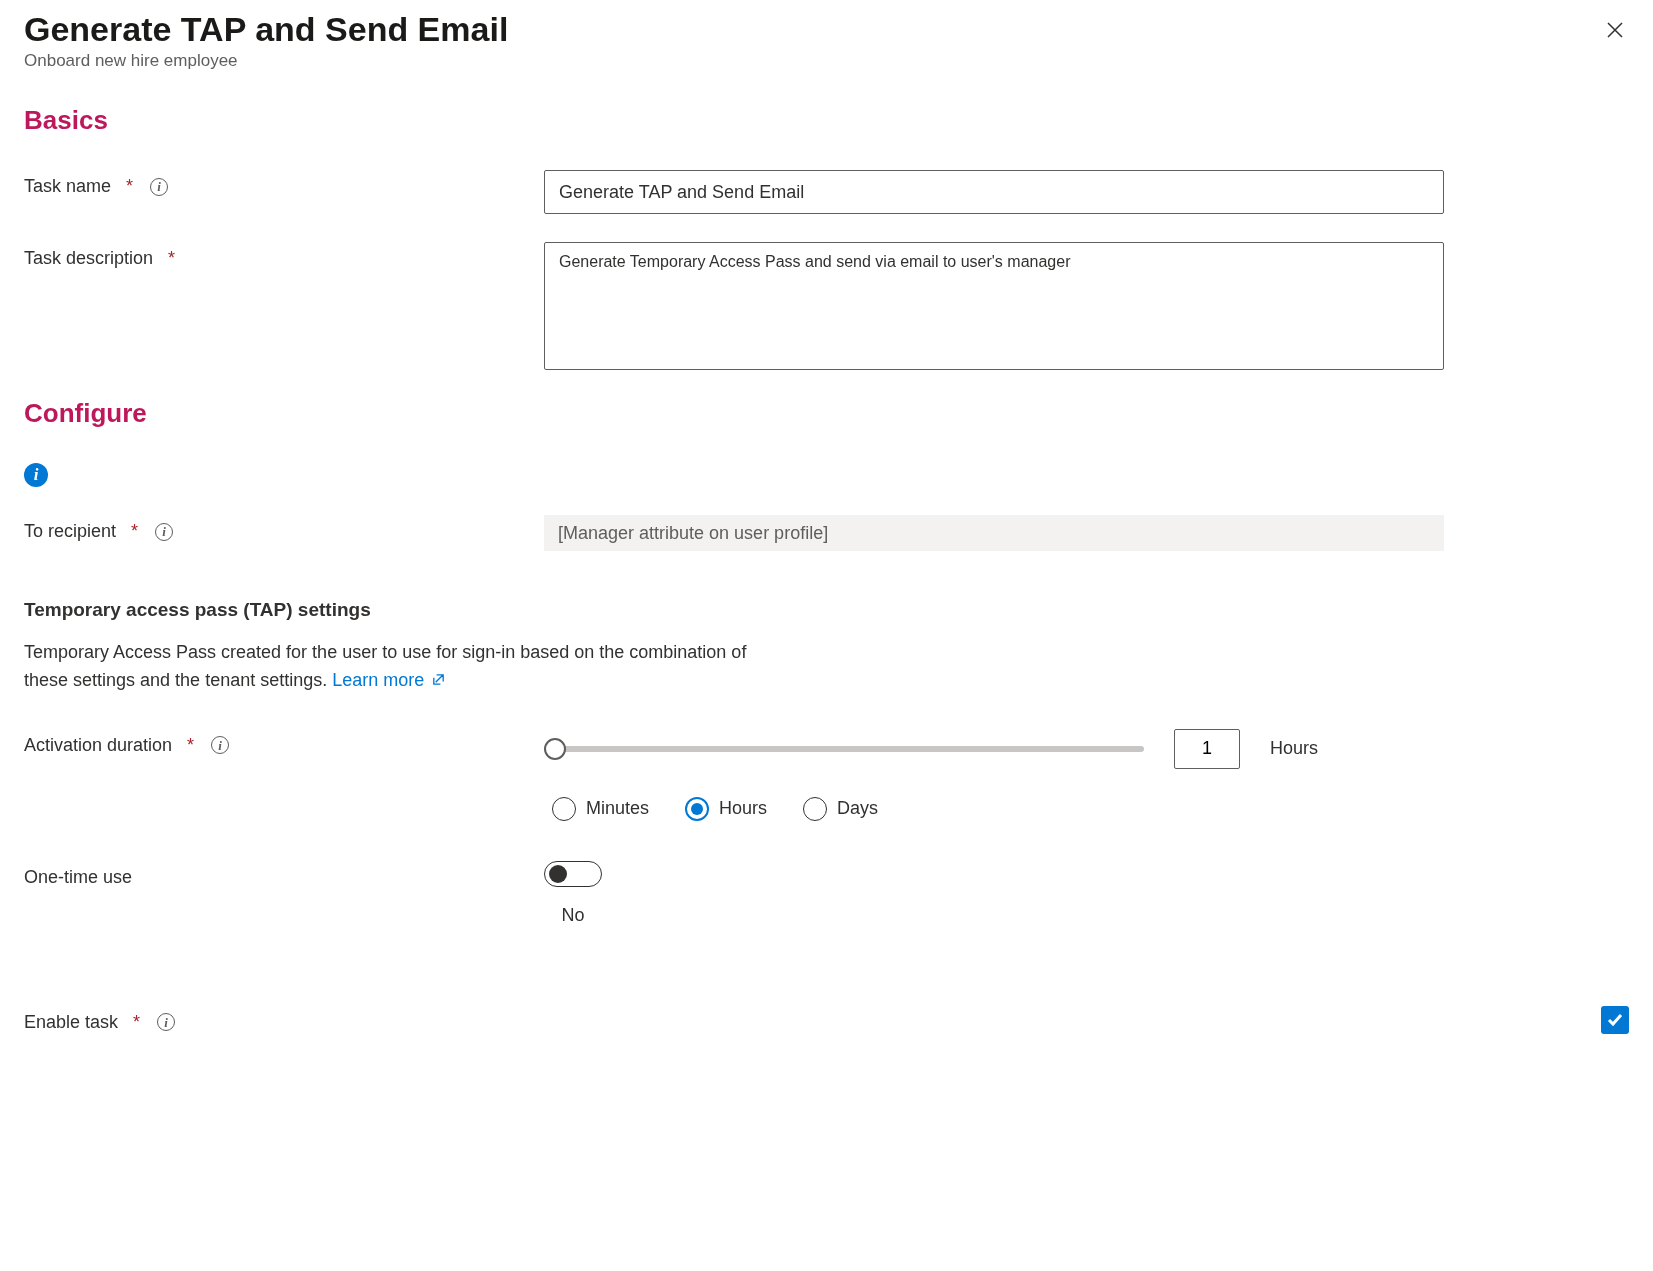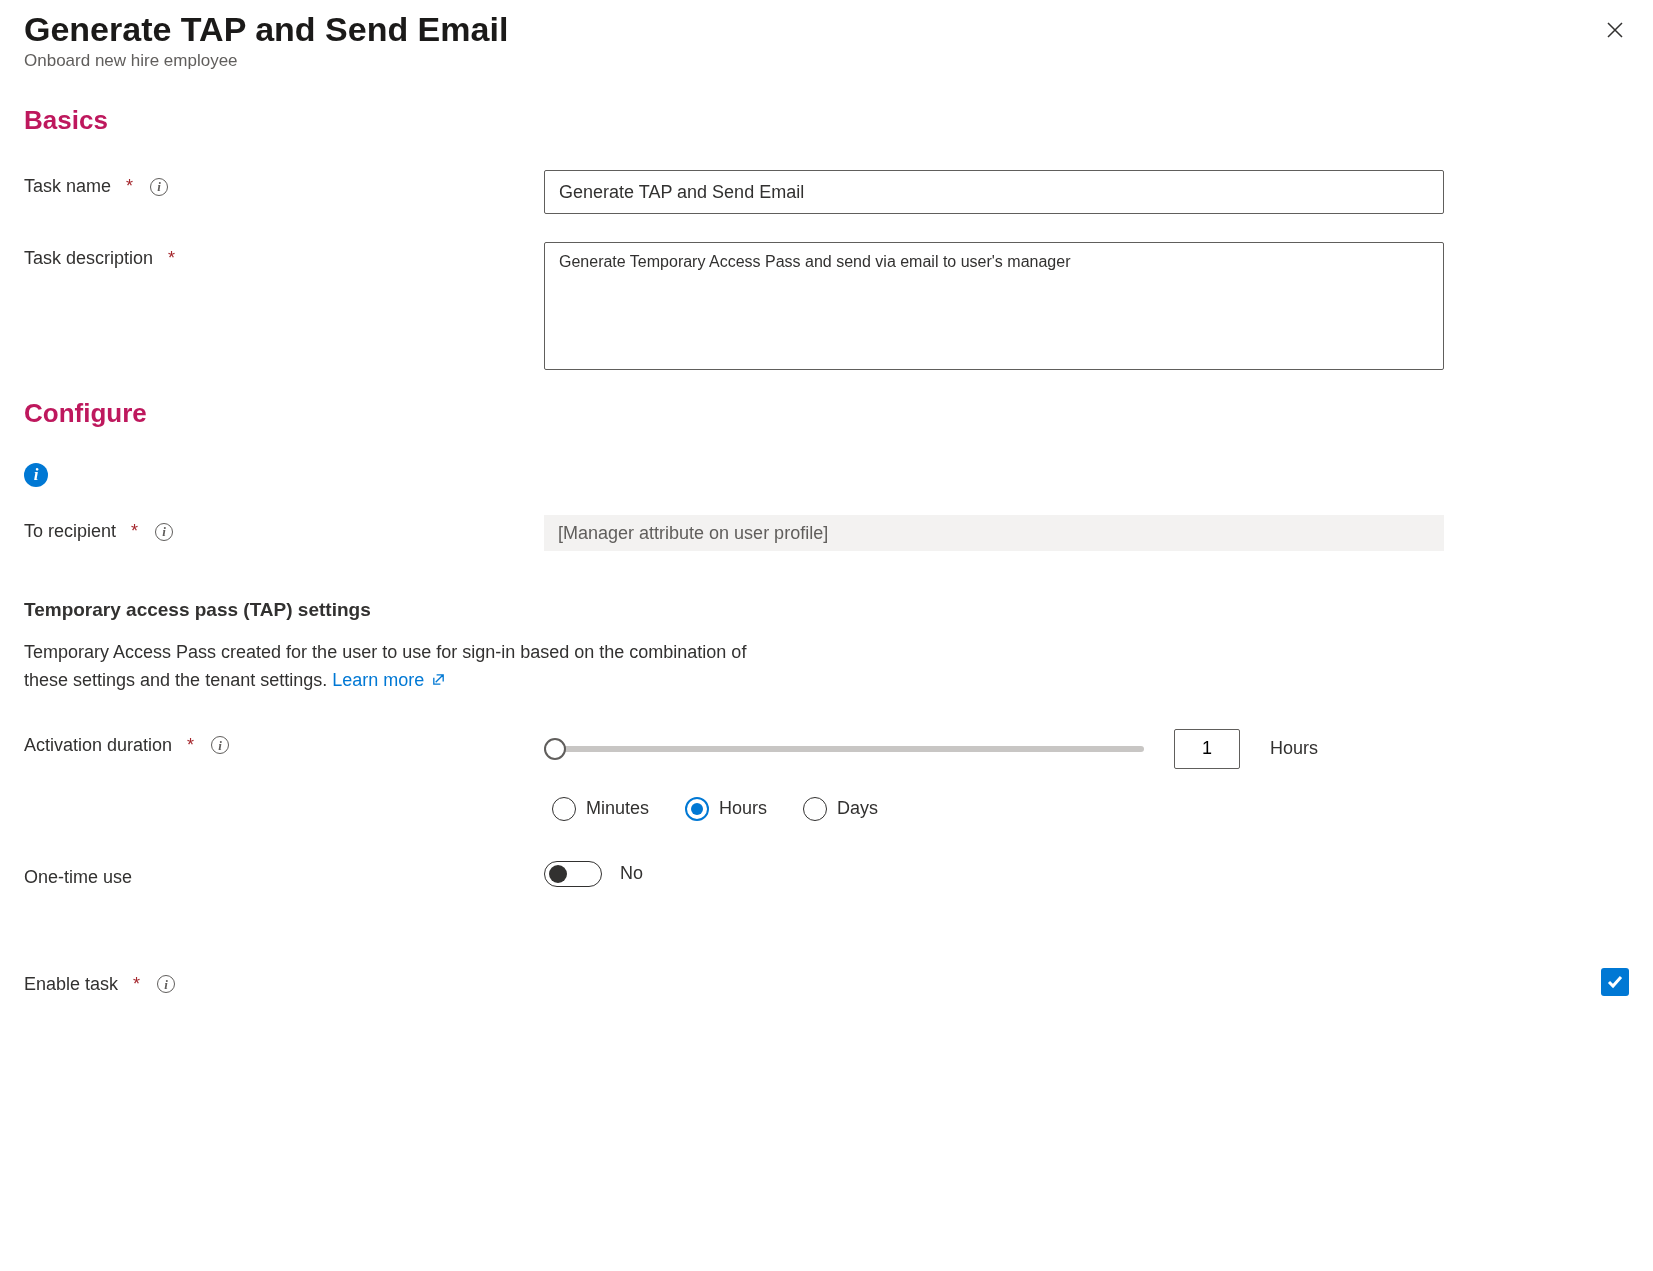--- a/index.html
+++ b/index.html
@@ -58,21 +58,21 @@
     .slider-thumb { position: absolute; left: 0; width: 22px; height: 22px; background: #fff; border: 2.5px solid #605e5c; border-radius: 50%; }
     .number-box { width: 66px; height: 40px; border: 1px solid #605e5c; border-radius: 2px; font-size: 18px; text-align: center; font-family: inherit; }
     .unit-label { font-size: 18px; }
 
     .radio-row { display: flex; gap: 28px; margin-left: 520px; margin-top: 20px; margin-bottom: 40px; }
     .radio-item { display: flex; align-items: center; gap: 10px; cursor: pointer; margin-left: 8px; }
     .radio-shape { width: 24px; height: 24px; border: 1.5px solid #323130; border-radius: 50%; display: flex; align-items: center; justify-content: center; }
     .radio-shape.selected { border: 2.5px solid #0078d4; }
     .radio-shape.selected::after { content: ""; width: 12px; height: 12px; background: #0078d4; border-radius: 50%; }
 
-    .toggle-cell { display: flex; align-items: center; gap: 18px; }
+    .toggle-cell { display: flex; align-items: center; gap: 18px; flex-direction: column; }
     .toggle-wrap { width: 58px; height: 26px; border: 1px solid #323130; border-radius: 14px; position: relative; background: #fff; cursor: pointer; }
     .toggle-knob { position: absolute; width: 18px; height: 18px; background: #323130; border-radius: 50%; top: 3px; left: 4px; }
 
     .checkbox-box { width: 28px; height: 28px; background: #0078d4; border-radius: 3px; display: flex; align-items: center; justify-content: center; cursor: pointer; }
     .checkbox-box svg { stroke: #fff; stroke-width: 3; fill: none; }
 
     .big-gap { margin-top: 80px; justify-content: space-between; }
   </style>
 </head>
 <body>

